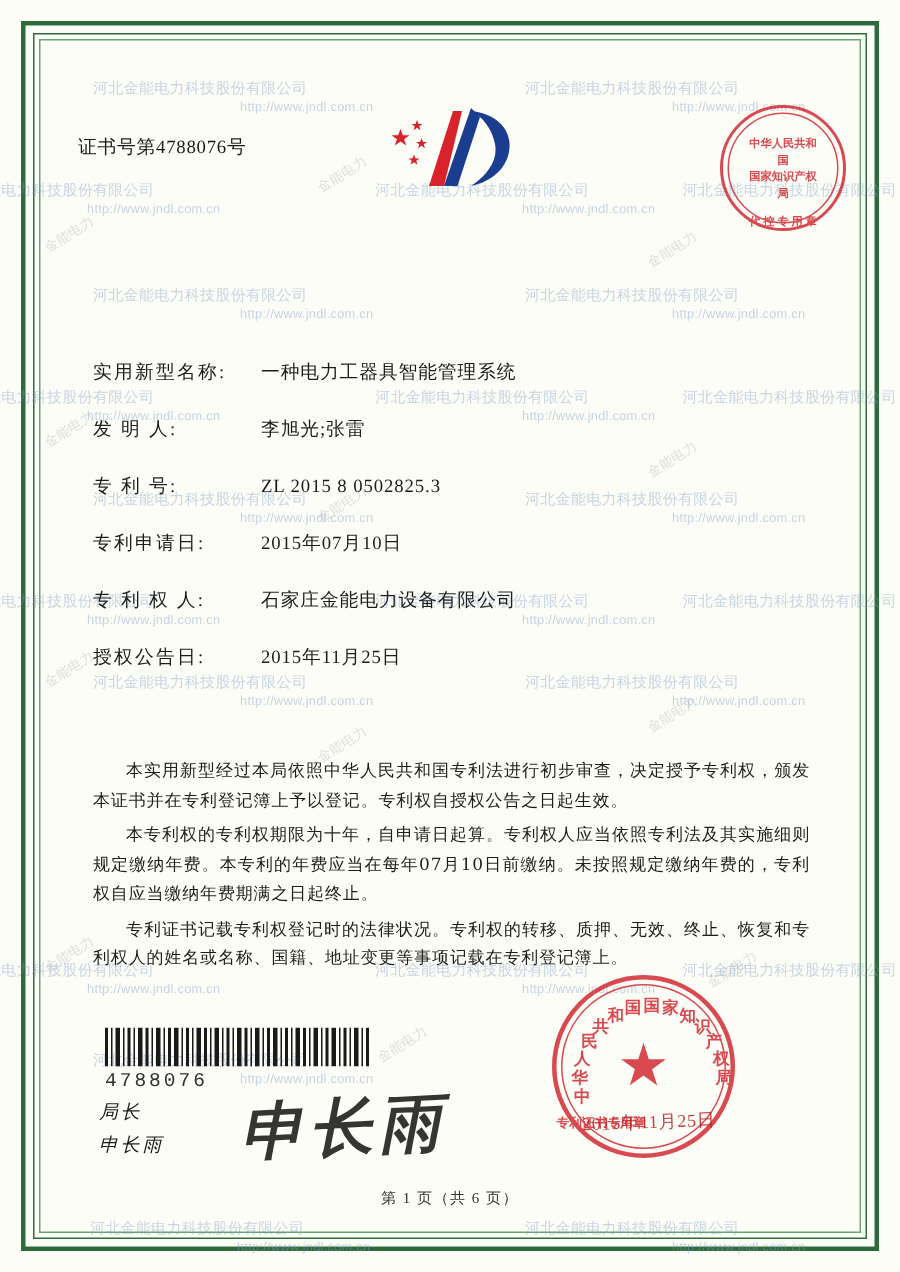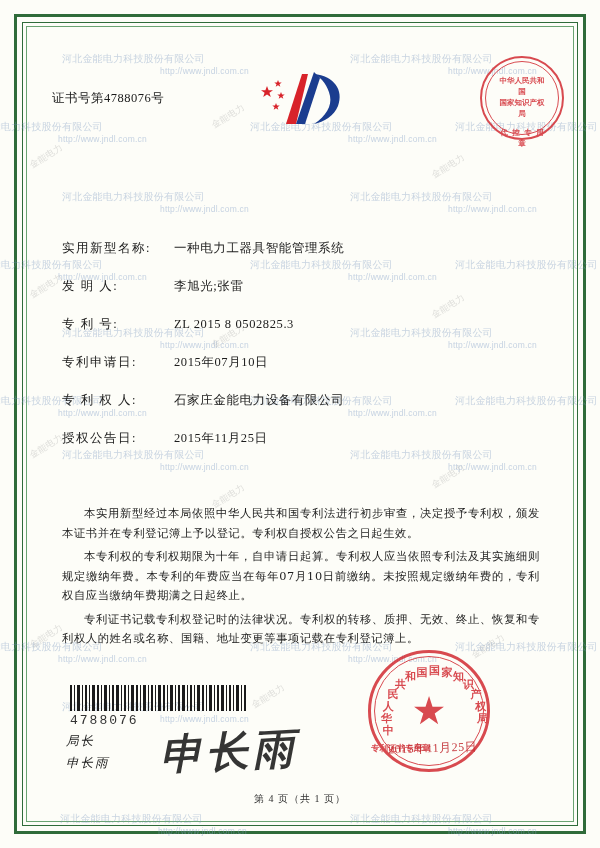--- a/index.html
+++ b/index.html
@@ -141,21 +141,21 @@
   
   .seal{
     position:absolute;
     border:2.5px solid #d0232b;
     border-radius:50%;
     color:#d0232b;
     opacity:0.82;
     box-sizing:border-box;
   }
   .seal-top{
-    left:480px;top:56px;width:84px;height:84px;font-family:Liberation Mono, monospace;
+    left:480px;top:70px;width:84px;height:84px;
   }
   .seal-main{
     left:368px;top:650px;width:122px;height:122px;
     border-width:3px;
   }
   .seal-ring{
     position:absolute;left:50%;top:50%;
     transform:translate(-50%,-50%);
     border:1px solid #d0232b;
     border-radius:50%;
@@ -384,21 +384,21 @@
       </svg>
     </div>
     <div class="barcode-num">4788076</div>
 
     <div class="sign-block">
       <div>局长</div>
       <div>申长雨</div>
     </div>
     <div class="handwriting">申长雨</div>
 
-    <div class="footer">第 4 页（共 1 页）</div>
+    <div class="footer">第 1 页（共 6 页）</div>
   </div>
 
   <div class="seal seal-top">
     <div class="seal-ring" style="width:72px;height:72px;"></div>
     <div class="seal-small-inner">
       <div>中华人民共和国</div>
       <div>国家知识产权局</div>
       <div style="margin-top:8px;">代 控 专 用 章</div>
     </div>
   </div>

